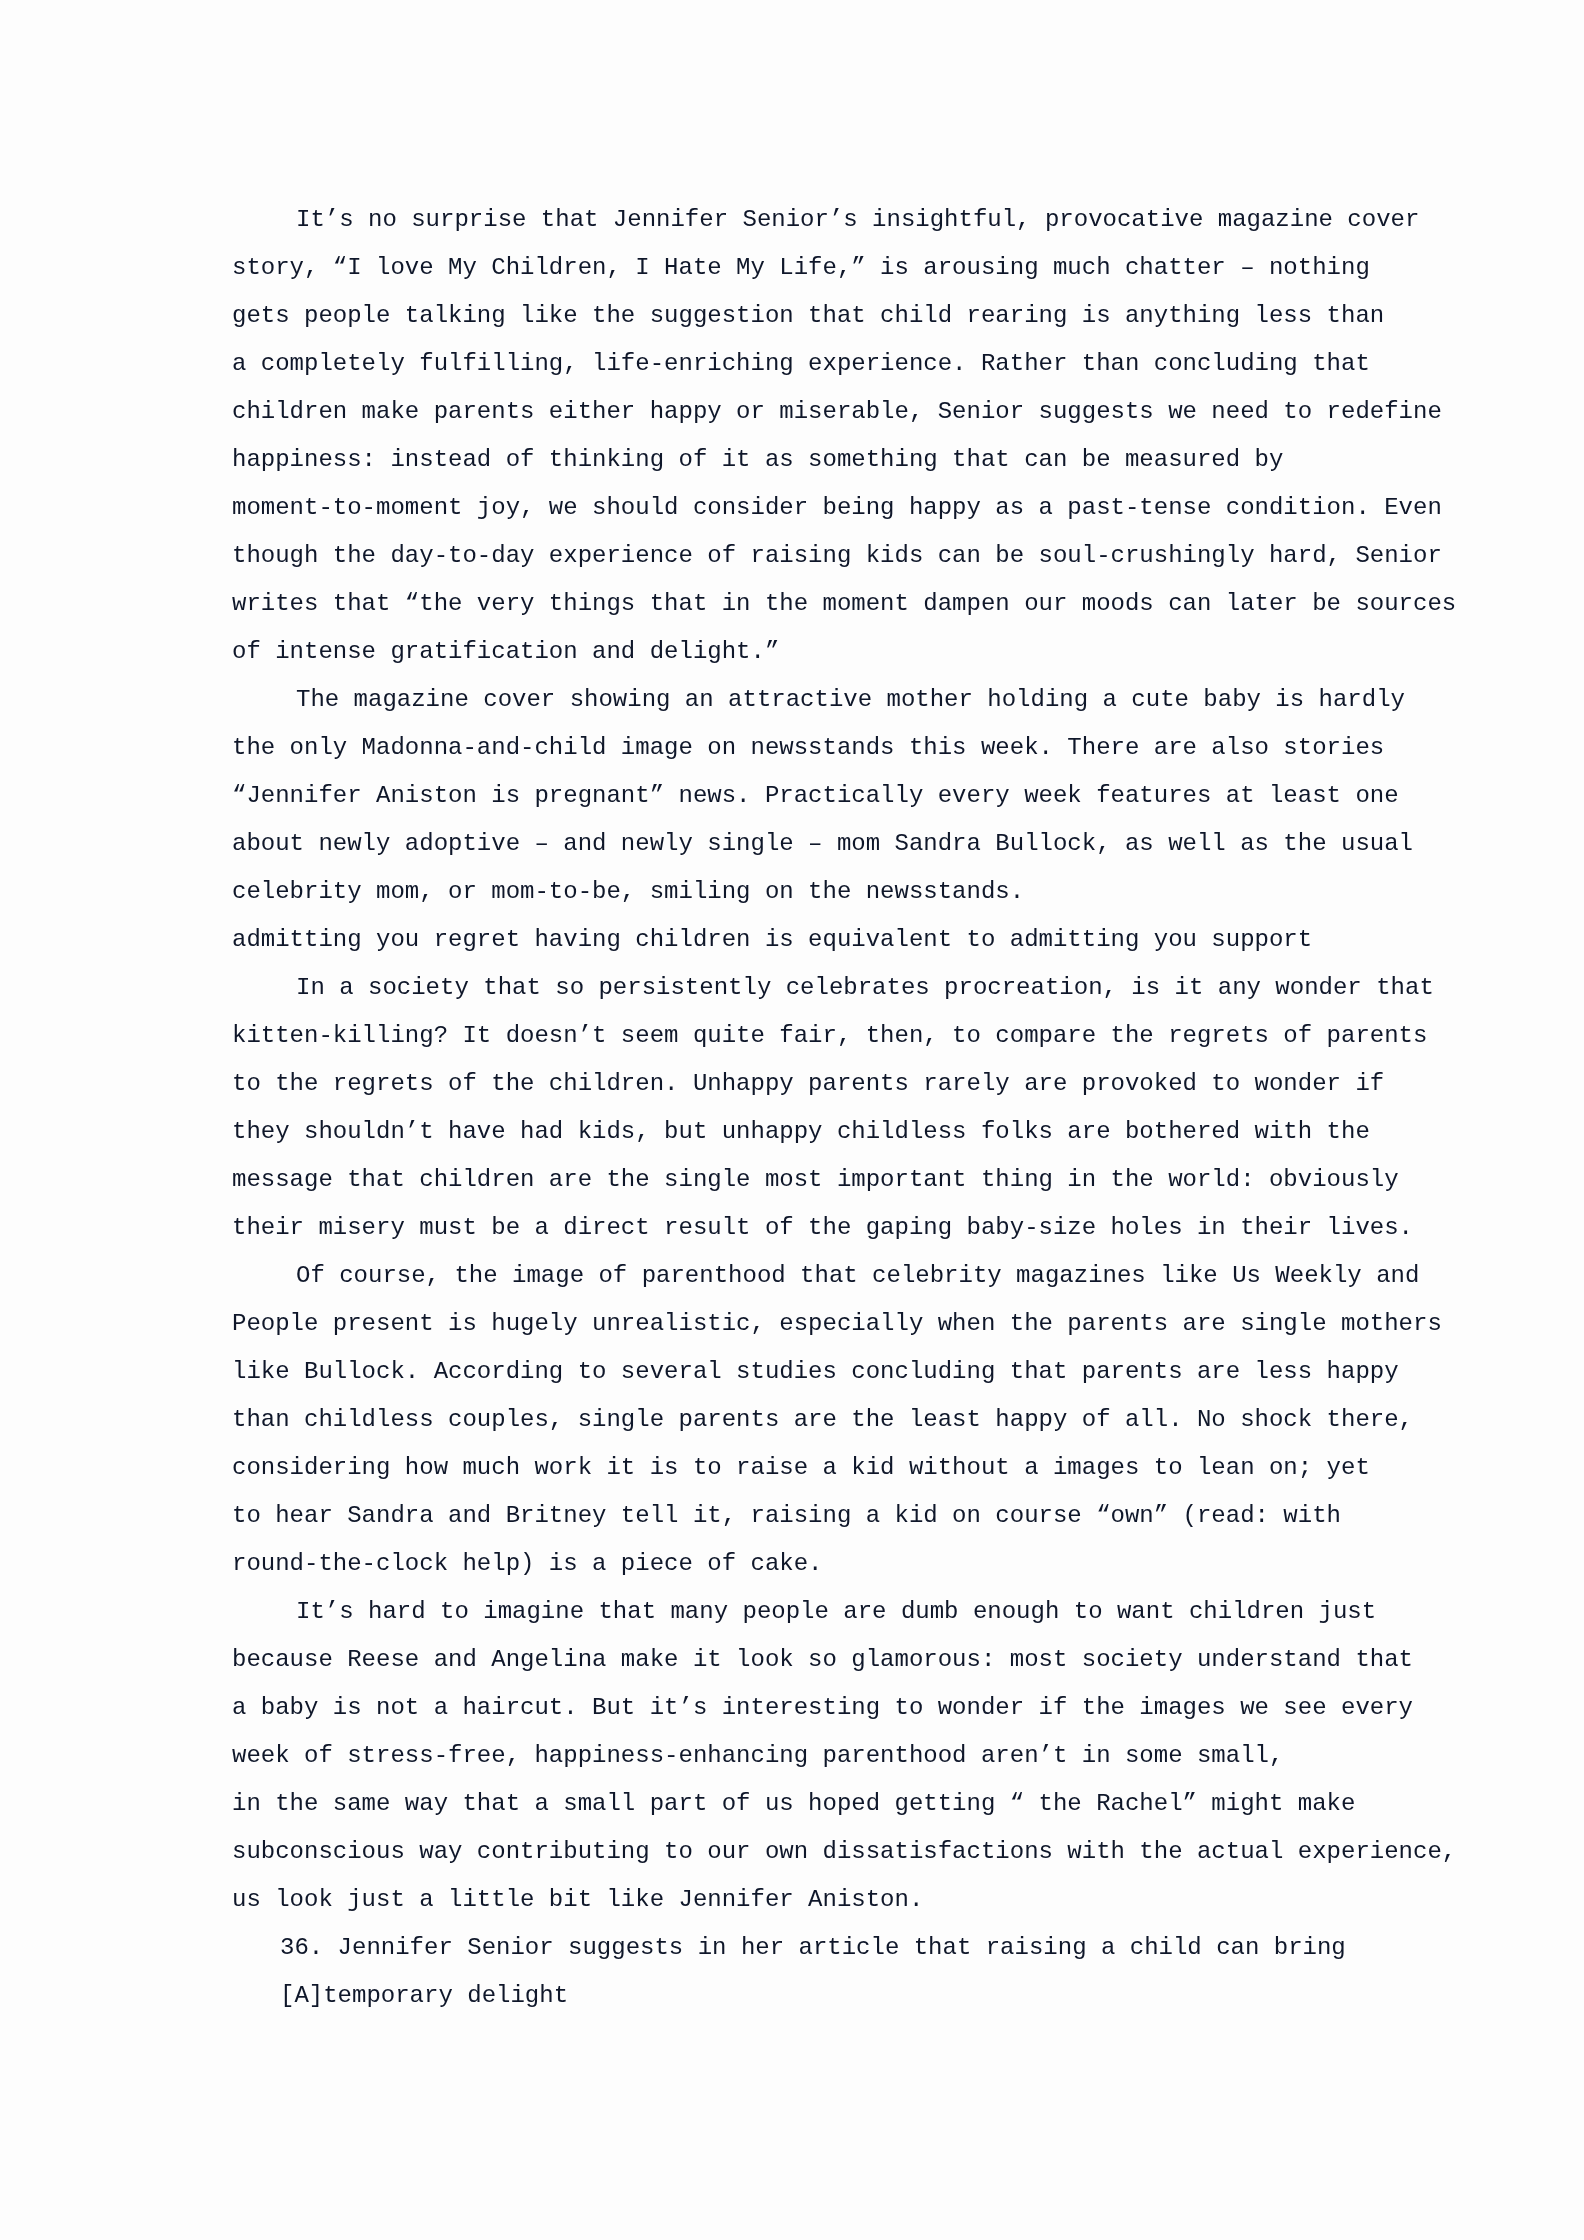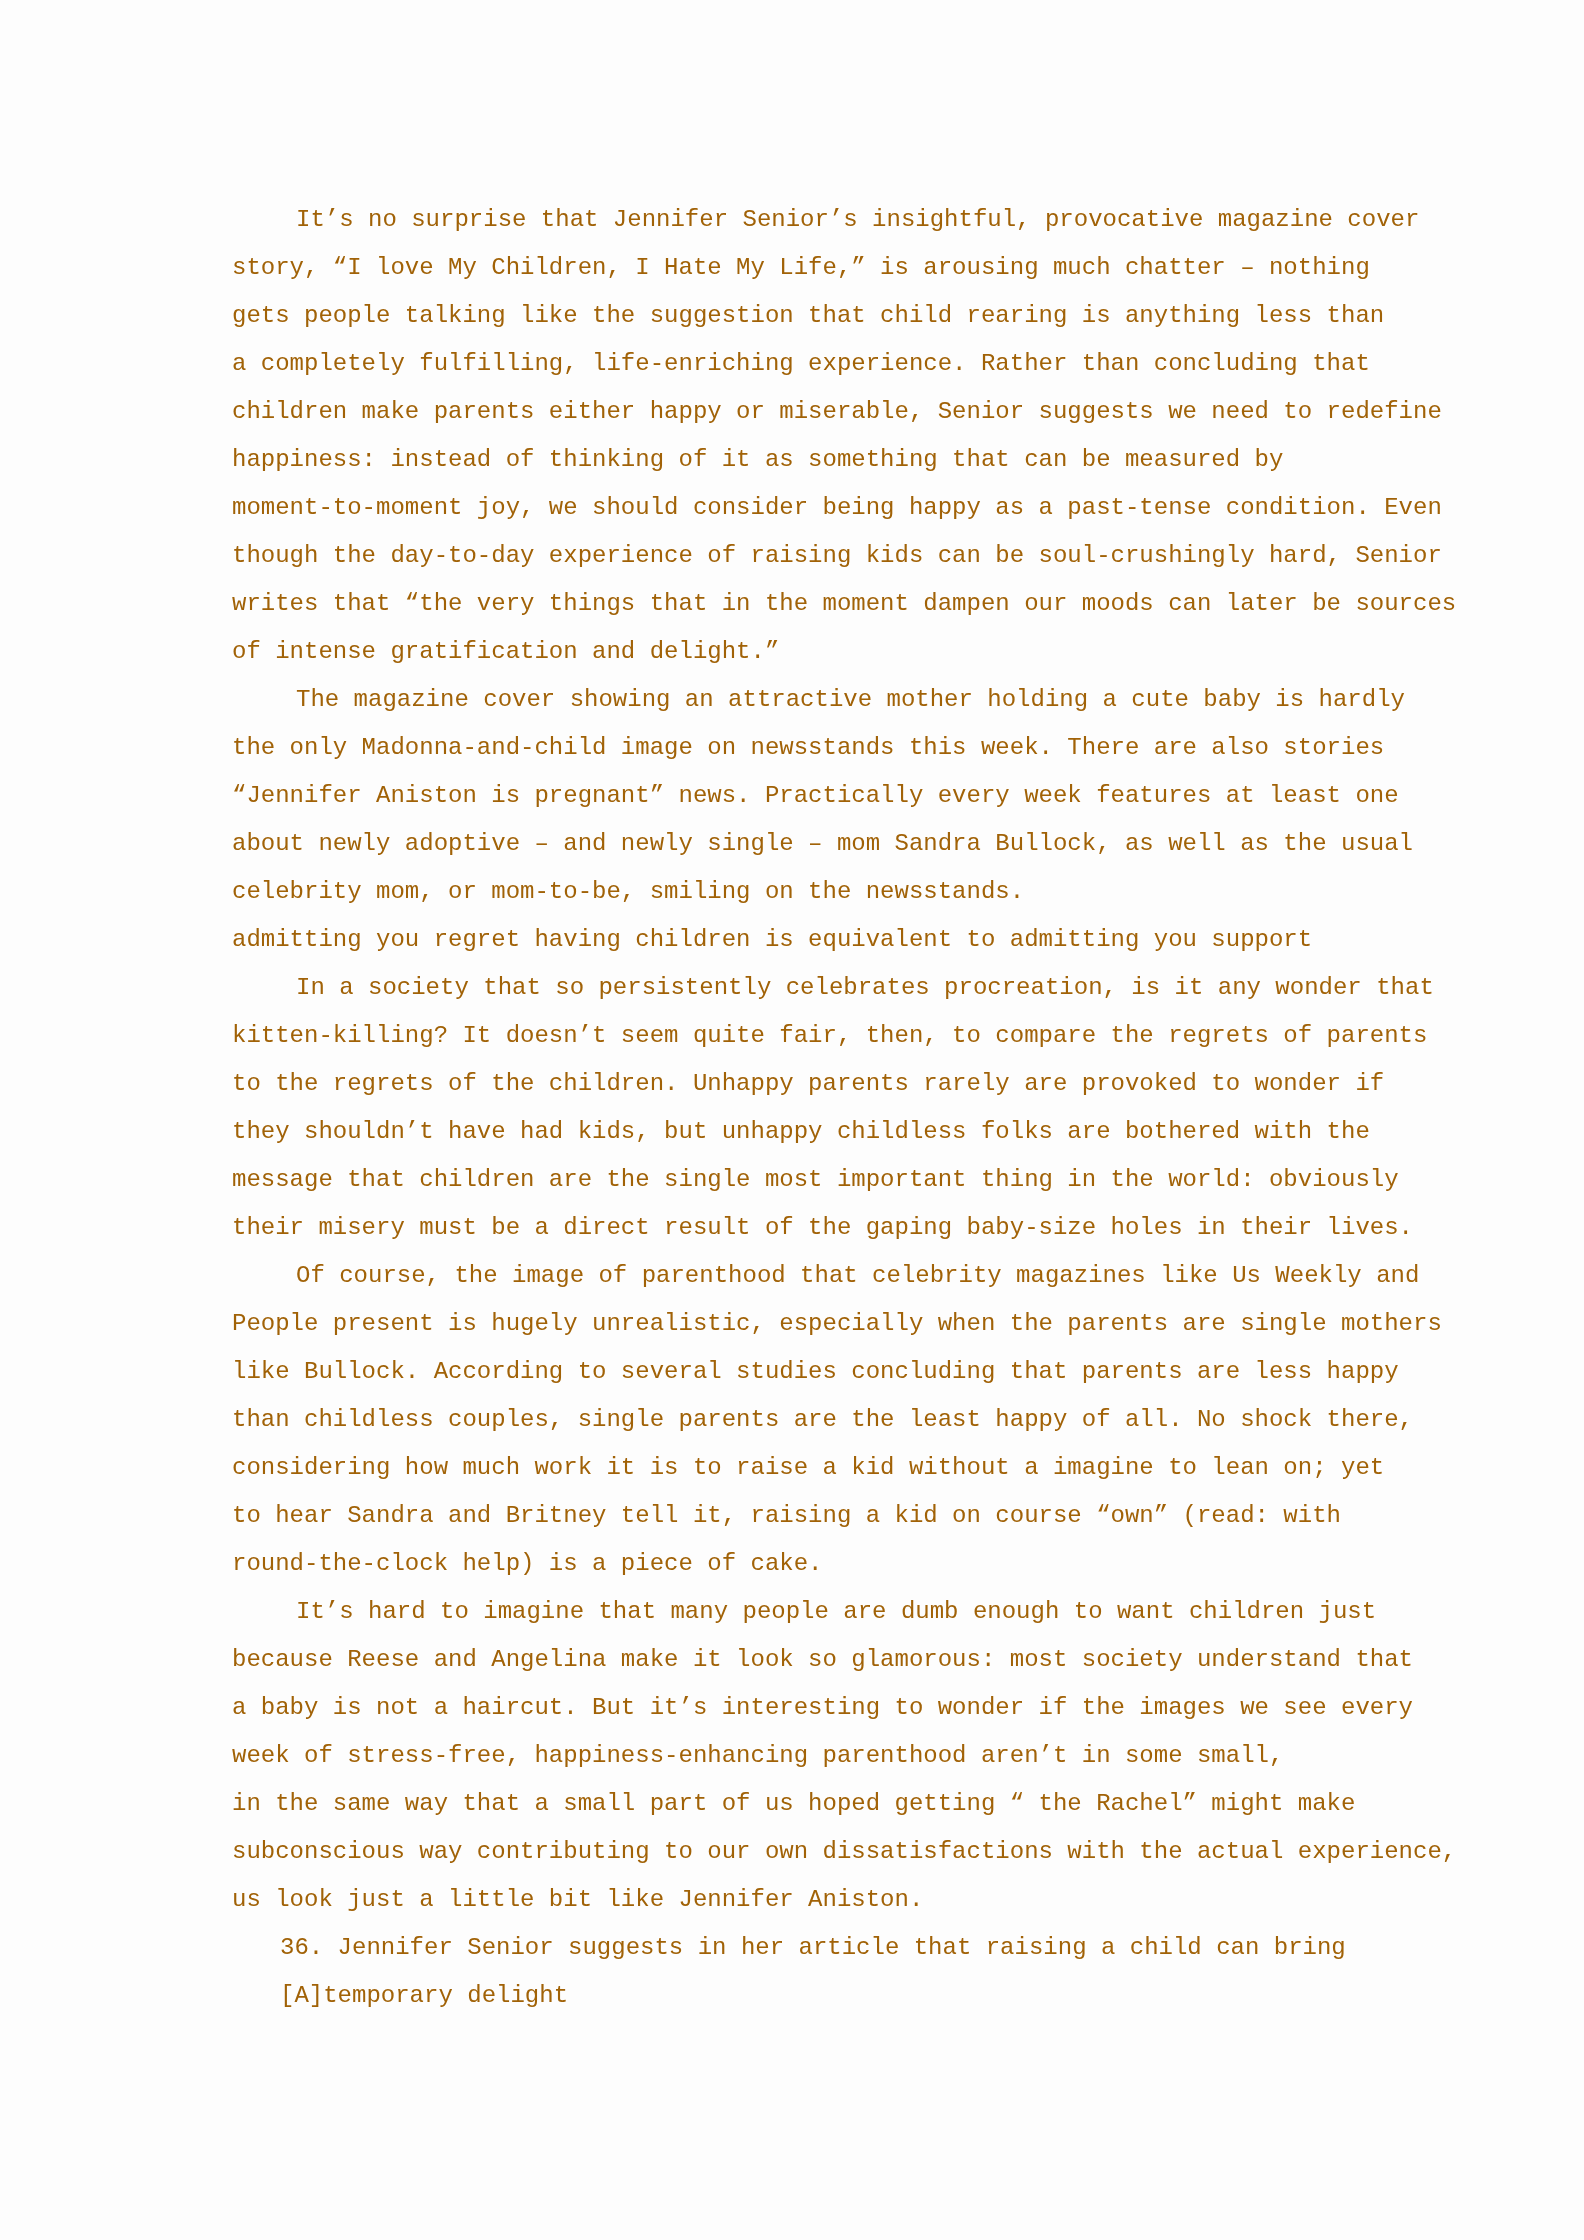--- a/index.html
+++ b/index.html
@@ -12,21 +12,21 @@
     width: 1584px;
     height: 2240px;
     background: #fdfdfd;
     overflow: hidden;
   }
   .text-block {
     position: absolute;
     left: 232px;
     top: 196px;
     width: 1200px;
-    color: #a16207;
+    color: #0f172a;
     font-family: "Liberation Mono", "DejaVu Sans Mono", monospace;
     font-size: 24px;
     line-height: 48px;
     -webkit-font-smoothing: antialiased;
   }
   .para {
     margin: 0;
     padding: 0;
   }
   .line {
@@ -75,21 +75,21 @@
       <div class="line">they shouldn’t have had kids, but unhappy childless folks are bothered with the</div>
       <div class="line">message that children are the single most important thing in the world: obviously</div>
       <div class="line">their misery must be a direct result of the gaping baby-size holes in their lives.</div>
     </div>
 
     <div class="para">
       <div class="line first">Of course, the image of parenthood that celebrity magazines like Us Weekly and</div>
       <div class="line">People present is hugely unrealistic, especially when the parents are single mothers</div>
       <div class="line">like Bullock. According to several studies concluding that parents are less happy</div>
       <div class="line">than childless couples, single parents are the least happy of all. No shock there,</div>
-      <div class="line">considering how much work it is to raise a kid without a imagine to lean on; yet</div>
+      <div class="line">considering how much work it is to raise a kid without a images to lean on; yet</div>
       <div class="line">to hear Sandra and Britney tell it, raising a kid on course “own” (read: with</div>
       <div class="line">round-the-clock help) is a piece of cake.</div>
     </div>
 
     <div class="para">
       <div class="line first">It’s hard to imagine that many people are dumb enough to want children just</div>
       <div class="line">because Reese and Angelina make it look so glamorous: most society understand that</div>
       <div class="line">a baby is not a haircut. But it’s interesting to wonder if the images we see every</div>
       <div class="line">week of stress-free, happiness-enhancing parenthood aren’t in some small,</div>
       <div class="line">in the same way that a small part of us hoped getting “ the Rachel” might make</div>

